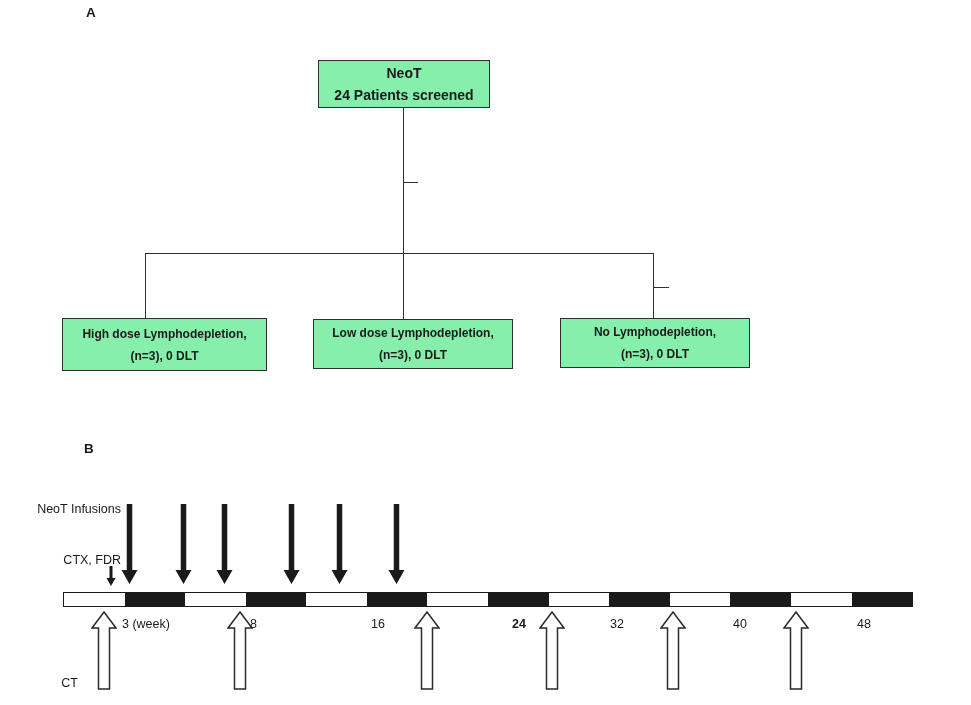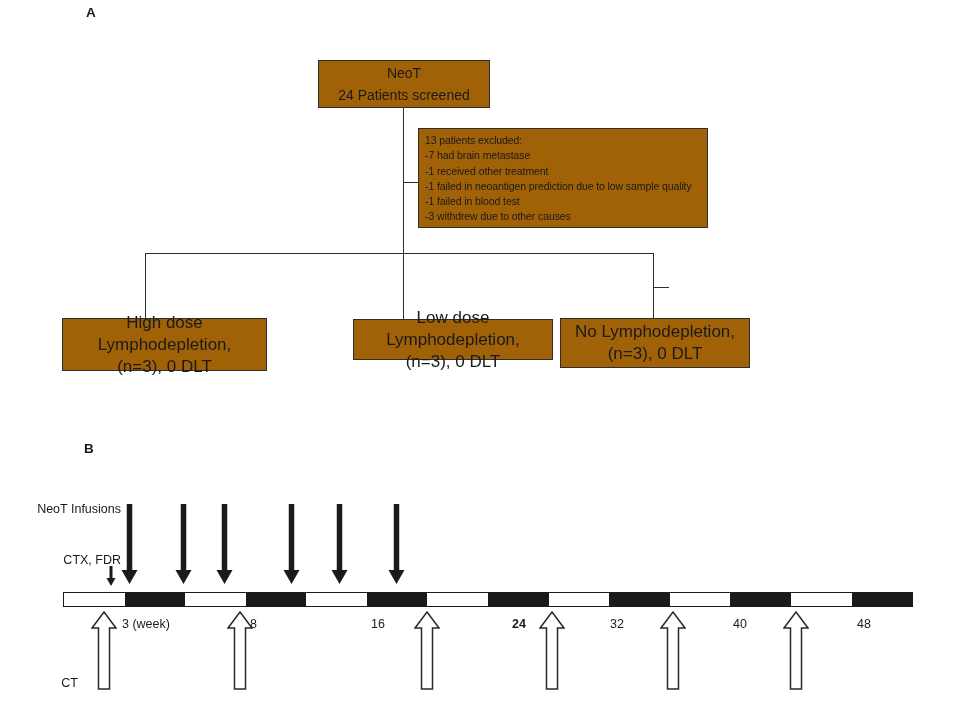--- a/index.html
+++ b/index.html
@@ -3,32 +3,32 @@
 <meta charset="utf-8">
 <style>
   html,body{margin:0;padding:0;background:#ffffff;}
   #canvas{
     position:relative;width:971px;height:705px;background:#ffffff;
     font-family:"Liberation Sans","DejaVu Sans",sans-serif;color:#1a1a1a;
     overflow:hidden;
   }
   .panel-label{position:absolute;font-weight:bold;font-size:13.5px;}
   .fbox{
-    position:absolute;background:#a16207;border:1px solid #2e2e2e;
-    box-sizing:border-box;white-space:pre-line;
+    position:absolute;background:#86efac;border:1px solid #2e2e2e;
+    box-sizing:border-box;white-space:pre-line;font-weight:bold;
   }
   .center-box{
     display:flex;flex-direction:column;justify-content:center;
-    text-align:center;font-size:17px;line-height:22px;
+    text-align:center;font-size:12px;line-height:22px;
   }
   .screened{left:318px;top:60px;width:172px;height:48px;font-size:14px;line-height:22px;}
   .excluded{left:418px;top:128px;width:290px;height:100px;font-size:10.5px;line-height:15.3px;padding:4px 0 0 6px;letter-spacing:-0.1px;}
   .withdraw{left:669px;top:257px;width:248px;height:49px;font-size:10.5px;line-height:14.3px;padding:3px 0 0 6px;letter-spacing:-0.1px;}
   .arm-high{left:62px;top:318px;width:205px;height:53px;}
-  .arm-low{left:313px;top:319px;width:200px;height:41px;margin-left:40px;}
+  .arm-low{left:313px;top:319px;width:200px;height:50px;}
   .arm-no{left:560px;top:318px;width:190px;height:50px;}
   .line{position:absolute;background:#2e2e2e;}
   .rowlab{position:absolute;font-size:12.5px;text-align:right;}
   .tick{position:absolute;top:617px;font-size:12.5px;}
   #bar{
     position:absolute;left:63px;top:592px;width:850px;height:15px;
     border:1.5px solid #1a1a1a;box-sizing:border-box;display:flex;background:#fff;
   }
   .seg{height:100%;flex:1 1 0;}
   .seg.black{background:#1a1a1a;}
@@ -45,26 +45,20 @@
 24 Patients screened</div>
 
   <div class="line" style="left:403px;top:108px;width:1px;height:145px;"></div>
   <div class="line" style="left:403px;top:182px;width:15px;height:1px;"></div>
   <div class="line" style="left:145px;top:253px;width:509px;height:1px;"></div>
   <div class="line" style="left:145px;top:253px;width:1px;height:65px;"></div>
   <div class="line" style="left:403px;top:253px;width:1px;height:67px;"></div>
   <div class="line" style="left:653px;top:253px;width:1px;height:65px;"></div>
   <div class="line" style="left:653px;top:287px;width:16px;height:1px;"></div>
 
-  <div class="fbox excluded">13 patients excluded:
--7 had brain metastase
--1 received other treatment
--1 failed in neoantigen prediction due to low sample quality
--1 failed in blood test
--3 withdrew due to other causes</div>
 
 
   <div class="fbox center-box arm-high">High dose Lymphodepletion,
 (n=3), 0 DLT</div>
   <div class="fbox center-box arm-low">Low dose Lymphodepletion,
 (n=3), 0 DLT</div>
   <div class="fbox center-box arm-no">No Lymphodepletion,
 (n=3), 0 DLT</div>
 
   <div class="panel-label" style="left:84px;top:441px;">B</div>

